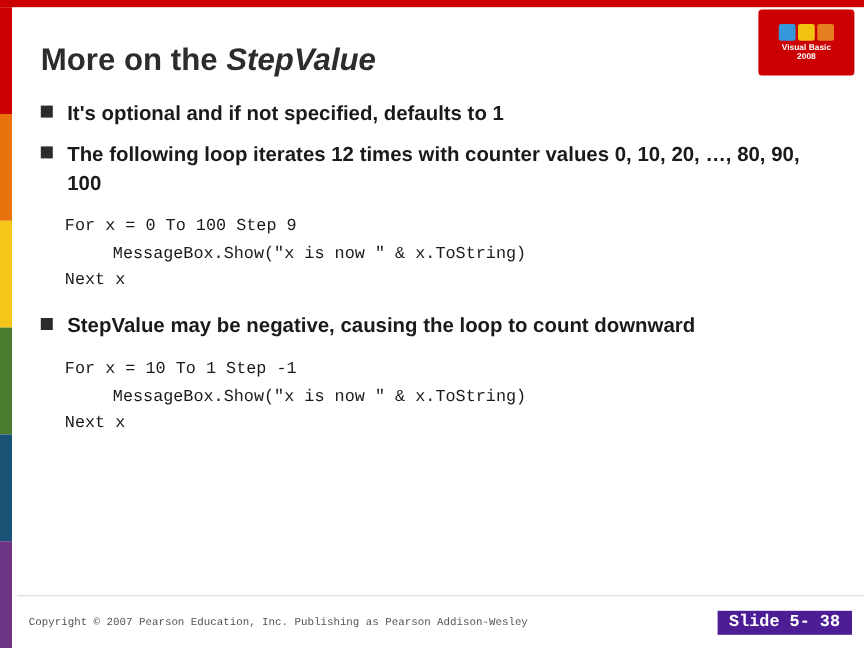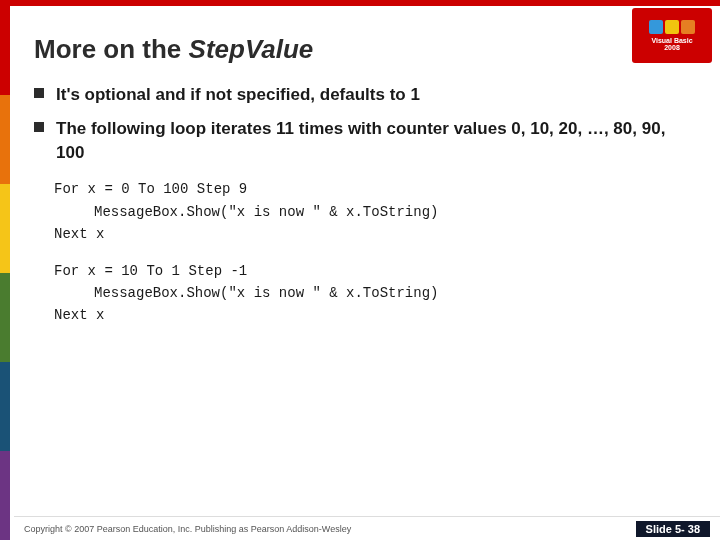--- a/index.html
+++ b/index.html
@@ -147,38 +147,39 @@
     .code-indent {
       padding-left: 40px;
     }
 
     
     .bottom-bar {
       position: absolute;
       bottom: 0;
       left: 14px;
       right: 0;
-      height: 24px;
+      height: 44px;
       display: flex;
       align-items: center;
       justify-content: space-between;
       padding: 0 10px;
       border-top: 1px solid #ddd;
+      font-family: Liberation Mono, monospace;
     }
 
     .copyright-text {
       font-size: 9px;
       color: #555;
     }
 
     .slide-number {
-      font-size: 11px;
+      font-size: 14px;
       color: #cc0000;
       font-weight: bold;
-      background: #0f172a;
+      background: #4c1d95;
       color: white;
       padding: 2px 10px;
     }
   </style>
 </head>
 <body>
 
 <div class="slide">
 
   <div class="top-bar"></div>
@@ -210,30 +211,36 @@
       <span>More on the </span><em>StepValue</em>
     </div>
 
     <ul class="bullet-list">
       <li>
         <div class="bullet-square"></div>
         <span>It's optional and if not specified, defaults to 1</span>
       </li>
       <li>
         <div class="bullet-square"></div>
-        <span>The following loop iterates 11 times with counter values 0, 10, 20, …, 80, 90, 100</span>
+        <span>The following loop iterates 12 times with counter values 0, 10, 20, …, 80, 90, 100</span>
       </li>
     </ul>
 
     <div class="code-block">
       <div>For x = 0 To 100 Step 9</div>
       <div class="code-indent">MessageBox.Show("x is now " &amp; x.ToString)</div>
       <div>Next x</div>
     </div>
 
+    <ul class="bullet-list">
+      <li>
+        <div class="bullet-square"></div>
+        <span>StepValue may be negative, causing the loop to count downward</span>
+      </li>
+    </ul>
 
     <div class="code-block">
       <div>For x = 10 To 1 Step -1</div>
       <div class="code-indent">MessageBox.Show("x is now " &amp; x.ToString)</div>
       <div>Next x</div>
     </div>
 
   </div>
 
   <div class="bottom-bar">

